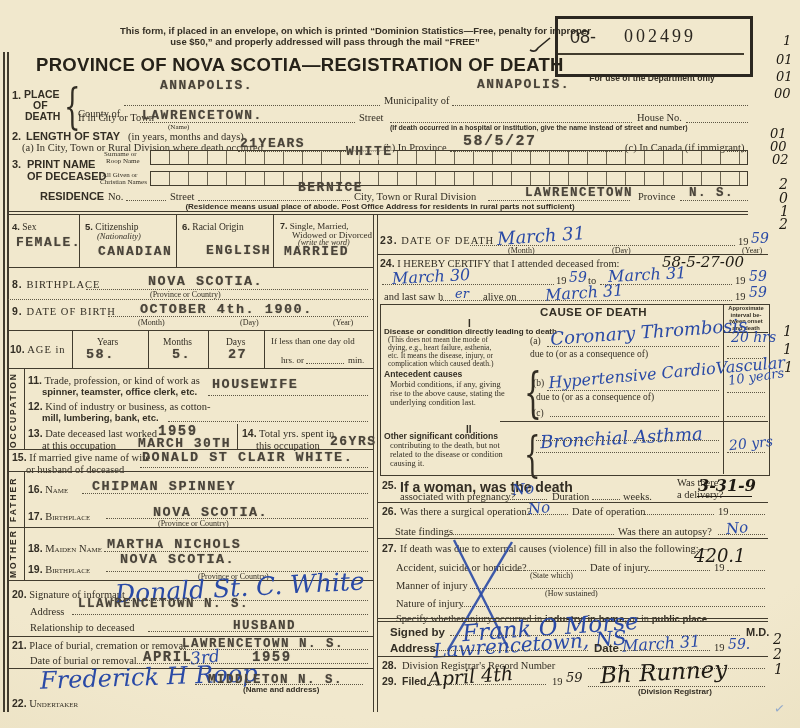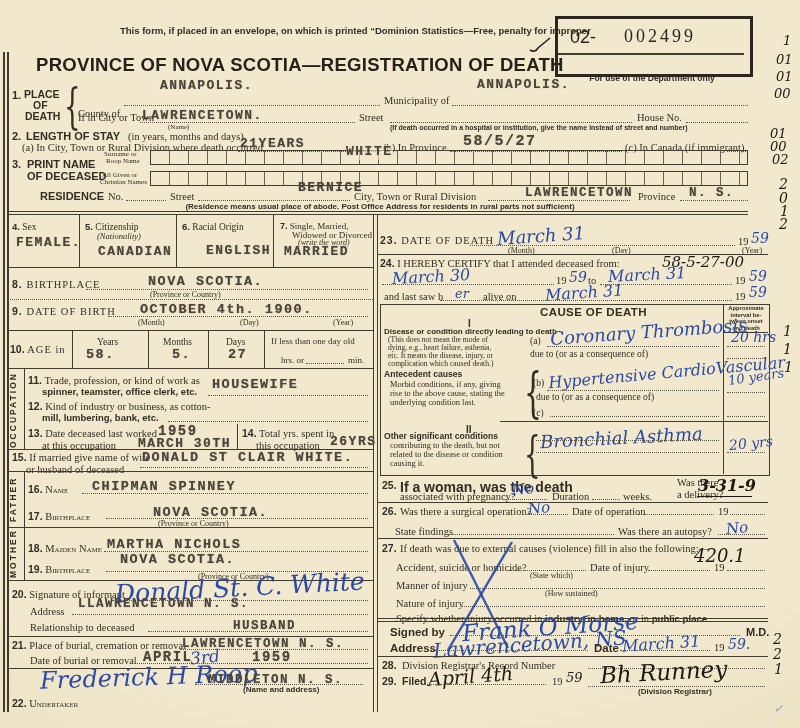--- a/index.html
+++ b/index.html
@@ -30,25 +30,26 @@
 </style>
 </head>
 <body>
 
 <div class="paper">
 
   <div class="ln" style="left:3px;top:52px;width:1.5px;height:660px"></div>
   <div class="ln" style="left:7px;top:52px;width:1.5px;height:660px"></div>
 
   <div class="abs sans b" style="left:120px;top:26px;width:410px;text-align:center;font-size:9.5px">This form, if placed in an envelope, on which is printed “Dominion Statistics—Free, penalty for improper</div>
+  <div class="abs sans b" style="left:120px;top:37px;width:410px;text-align:center;font-size:9.5px">use $50,” and properly addressed will pass through the mail “FREE”</div>
   <div class="abs sans b" style="left:36px;top:55px;font-size:18.5px;letter-spacing:.3px;color:#262219">PROVINCE OF NOVA SCOTIA—REGISTRATION OF DEATH</div>
 
   <div class="abs" style="left:555px;top:16px;width:192px;height:55px;border:3px solid #2b2720">
     <div class="ln" style="left:0;top:34px;width:186px;height:1.5px"></div>
-    <span class="abs sans" style="left:12px;top:8px;font-size:18px;color:#2b2720">02-</span>
+    <span class="abs sans" style="left:12px;top:8px;font-size:18px;color:#2b2720">08-</span>
     <span class="abs" style="left:66px;top:7px;font-size:18px;letter-spacing:3px;color:#2b2720">002499</span>
   </div>
   <div class="abs sans b" style="left:558px;top:74px;width:188px;text-align:center;font-size:8.5px">For use of the Department only</div>
 
   <svg class="abs" style="left:528px;top:34px" width="26" height="20">
     <path d="M2,16 Q7,19 10,14 L22,4" stroke="#2b2720" stroke-width="1.6" fill="none"></path>
   </svg>
 
   <span class="abs inkk" style="left:783px;top:34px;font-size:13px">1</span>
   <span class="abs inkk" style="left:776px;top:53px;font-size:13px">01</span>

